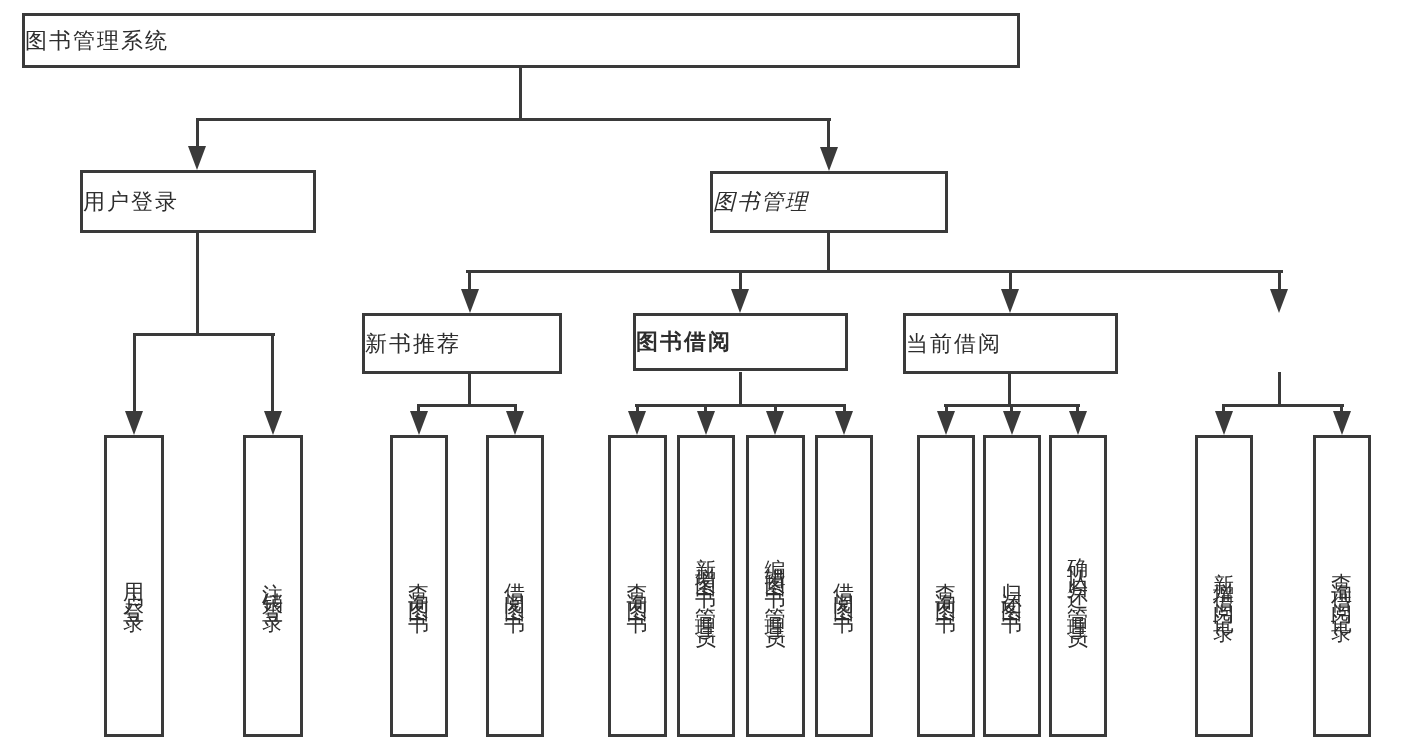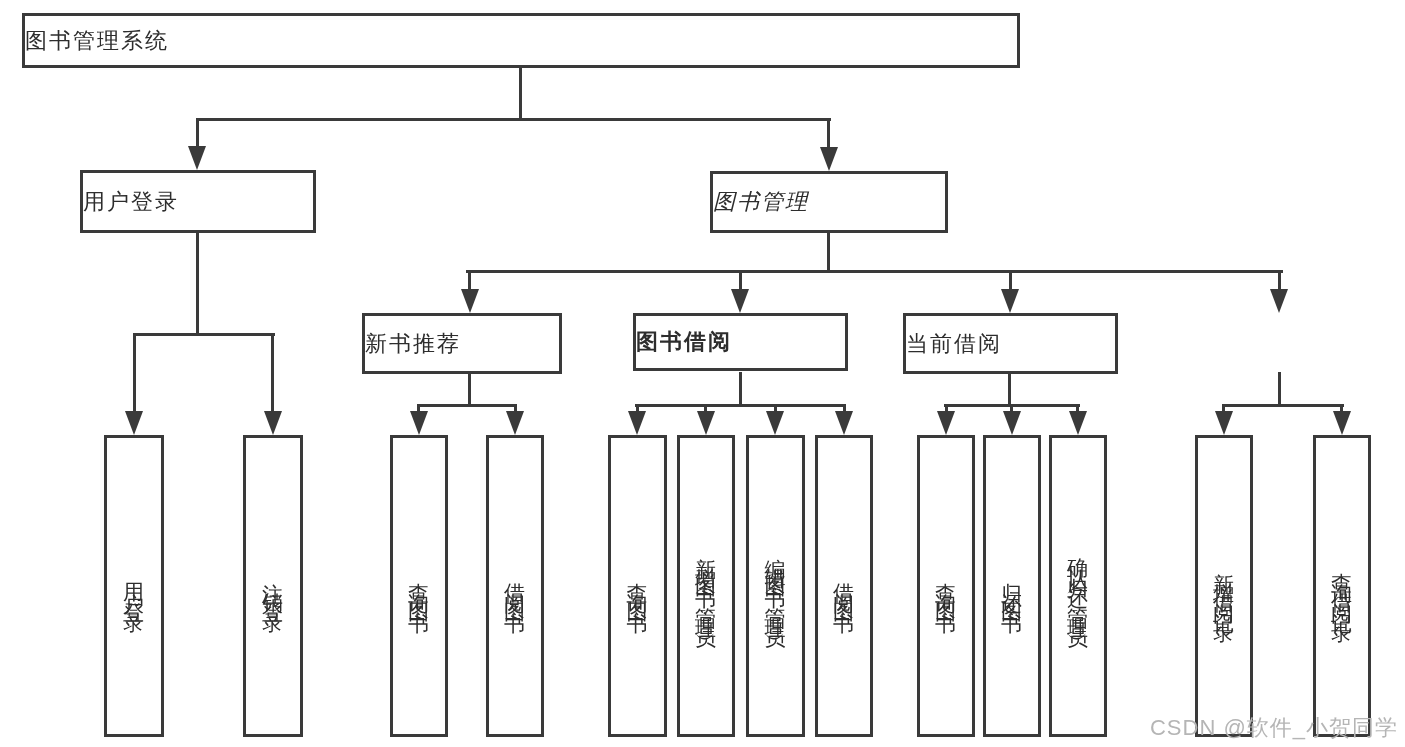--- a/index.html
+++ b/index.html
@@ -181,15 +181,14 @@
     <span>确认归还（管理员）</span>
   </div>
 
   <div class="vnode" style="left:1195px; width:58px;">
     <span>新增借阅记录</span>
   </div>
   <div class="vnode" style="left:1313px; width:58px;">
     <span>查询借阅记录</span>
   </div>
 
-  <div class="watermark">CSDN @软件_小贺同学</div>
 
 </div>
 
 </body></html>

